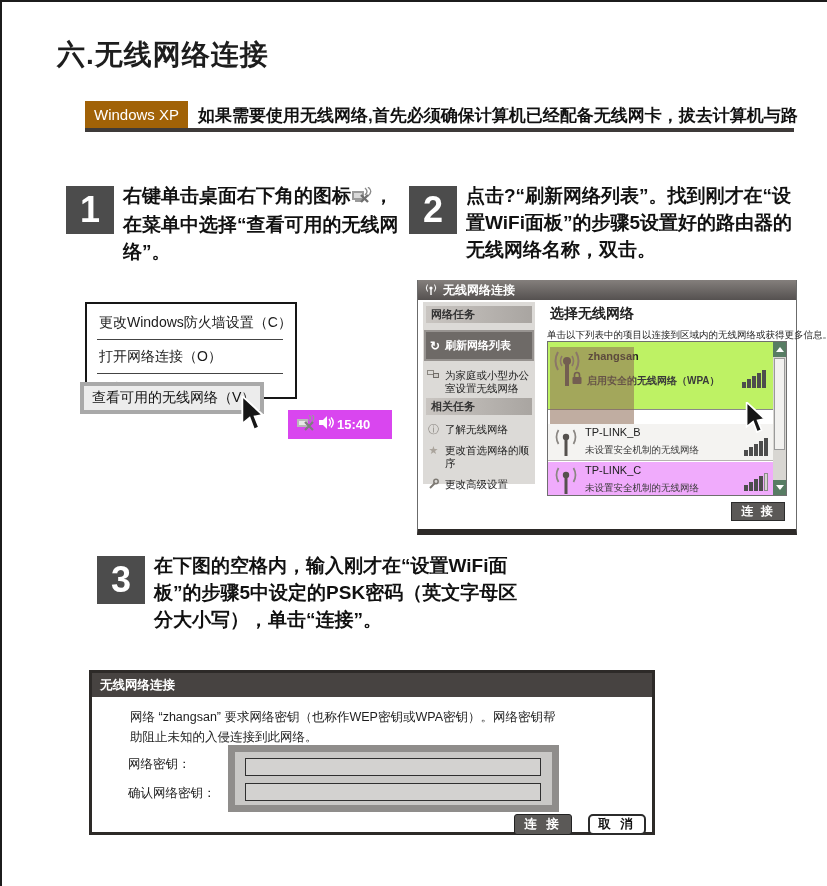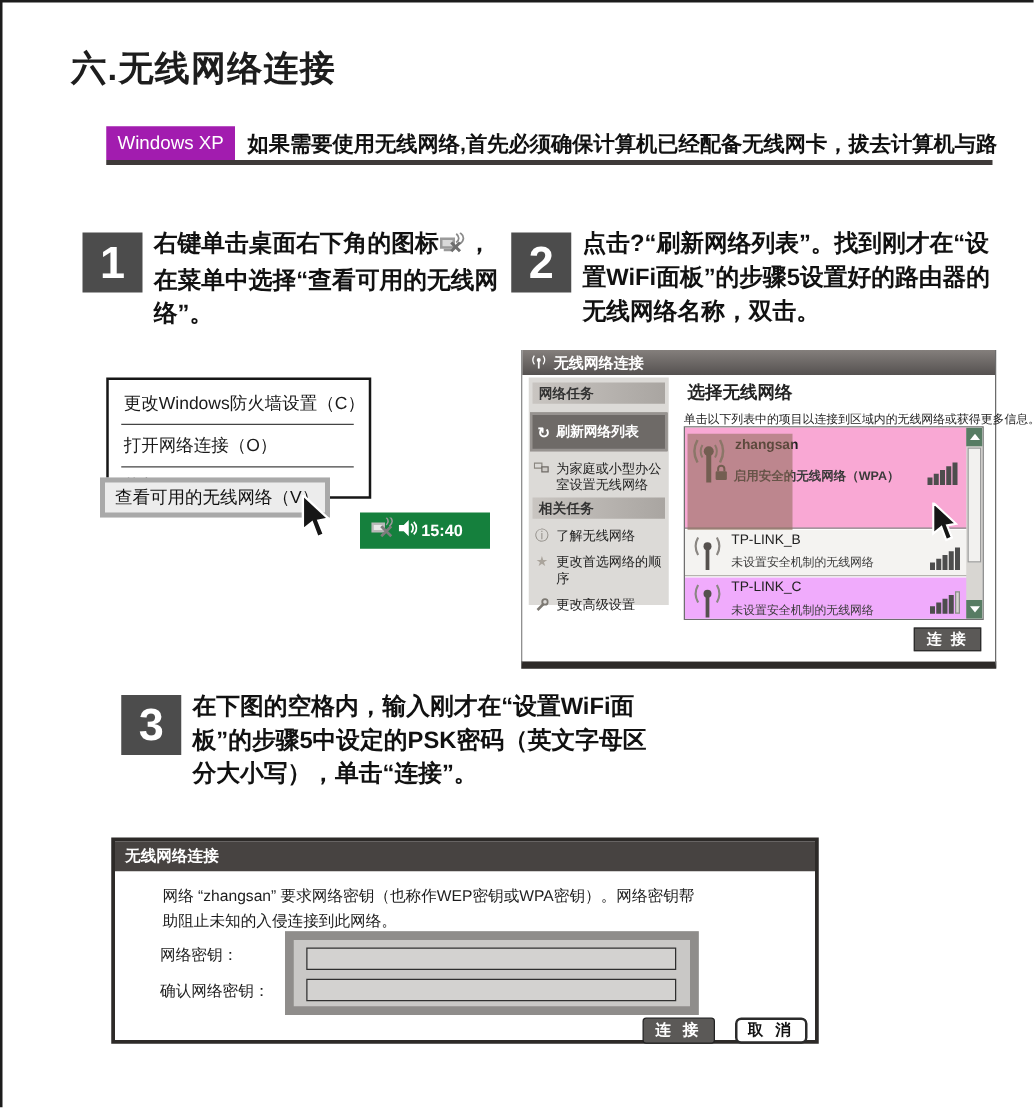--- a/index.html
+++ b/index.html
@@ -6,42 +6,42 @@
   html,body { background:#fff; }
   #page {
     position:relative; width:827px; height:886px; background:#ffffff;
     font-family:"Liberation Sans", sans-serif; color:#1d1d1d; overflow:hidden;
     border-top:2px solid #1c1c1c; border-left:2px solid #1c1c1c;
   }
   .abs { position:absolute; }
 
   
   .page-title { left:55px; top:34px; font-size:28px; font-weight:bold; color:#1d1d1d; letter-spacing:1px; }
-  .xp-badge { left:83px; top:99px; width:103px; height:27px; background:#a21caf; color:#fff;
+  .xp-badge { left:83px; top:99px; width:103px; height:27px; background:#a16207; color:#fff;
     font-size:15px; display:flex; align-items:center; justify-content:center; }
   .xp-underline { left:83px; top:126px; width:709px; height:4px; background:#3e3a39; }
   .notice-line { left:196px; font-size:17px; font-weight:bold; color:#111; white-space:nowrap; }
 
   
   .step-num { width:48px; height:48px; background:#4c4c4c; color:#fff; display:flex;
     align-items:center; justify-content:center; font-size:36px; font-weight:bold; }
   .step-text { font-size:19px; font-weight:bold; line-height:27px; color:#111; }
   .inline-icon { display:inline-block; vertical-align:-2px; }
 
   
   .menu { left:83px; top:300px; width:212px; height:97px; background:#fff; border:2px solid #161616; z-index:2; }
   .menu-item { position:absolute; left:12px; font-size:14px; color:#1a1a1a; white-space:nowrap; }
   .menu-sep { position:absolute; left:10px; width:186px; border-top:1px solid #444; }
   .menu-highlight { left:78px; top:380px; width:168px; height:24px; background:#ececec;
     border:4px solid #a9a9a9; display:flex; align-items:center; padding-left:8px;
     font-size:14px; color:#111; white-space:nowrap; z-index:3; box-sizing:content-box; }
   .cursor { z-index:4; }
 
   
-  .tray { left:286px; top:408px; width:104px; height:29px; background:#15803d; z-index:1;
+  .tray { left:286px; top:408px; width:104px; height:29px; background:#d946ef; z-index:1;
     display:flex; align-items:center; gap:3px; padding:0 9px; }
   .tray-time { color:#fff; font-size:13px; font-weight:bold; }
 
   
   #wifi-dlg { left:415px; top:278px; width:380px; height:255px; background:#fff; z-index:1;
     border-left:1px solid #6b6b6b; border-right:1px solid #6b6b6b; border-bottom:6px solid #2d2a28; }
   .wifi-titlebar { height:20px; background:linear-gradient(#847f7c,#555150); color:#fff;
     font-size:12px; font-weight:bold; display:flex; align-items:center; gap:5px; padding:0 6px; }
   .wifi-body { position:relative; height:229px; background:#fff; }
   .wifi-sidebar { position:absolute; left:5px; top:2px; width:112px; height:182px; background:#dcdad7; }
@@ -50,21 +50,21 @@
   .refresh-btn { margin:7px 1px 0; border:2px solid #979390; background:#6e6a67; color:#fff;
     font-size:11px; font-weight:bold; display:flex; align-items:center; gap:5px; padding:6px 4px; cursor:default; }
   .refresh-glyph { font-size:12px; line-height:10px; }
   .side-link { margin:8px 4px 0; display:flex; gap:5px; font-size:10.5px; color:#222; line-height:13px; align-items:flex-start; }
   .side-link .li-ico { flex:0 0 auto; width:13px; text-align:center; color:#8a8680; font-size:11px; line-height:12px; }
   .wifi-content { position:absolute; left:118px; top:0; right:0; bottom:0; background:#fff; }
   .select-heading { left:14px; top:5px; font-size:14px; font-weight:bold; color:#222; }
   .select-sub { left:11px; top:29px; font-size:9.5px; color:#222; white-space:nowrap; }
   .net-list { left:11px; top:41px; width:240px; height:155px; border:1px solid #6f6f6f; background:#fff; overflow:hidden; position:absolute; }
   .net-item { position:absolute; left:0; width:227px; }
-  .net-sel { top:0; height:81px; background:#f9a8d4; border-bottom:1px solid #8a8a8a; }
+  .net-sel { top:0; height:68px; background:#bef264; border-bottom:1px solid #8a8a8a; }
   .net-b { top:82px; height:37px; background:#f4f3f1; border-bottom:1px solid #b5b3af; }
   .net-c { top:120px; height:35px; background:#f0abfc; }
   .net-name { position:absolute; font-size:11px; color:#222; }
   .net-desc { position:absolute; font-size:10px; color:#3a3a3a; white-space:nowrap; }
   .bars { position:absolute; display:flex; align-items:flex-end; gap:1px; }
   .bars i { display:block; width:4px; background:#4d4d4d; }
   .bars .b1{height:6px;} .bars .b2{height:9px;} .bars .b3{height:12px;} .bars .b4{height:15px;} .bars .b5{height:18px;}
   .bars i.lite { background:#d6d4d0; border:1px solid #8a8a8a; }
   .overlay-brown { position:absolute; left:2px; top:5px; width:84px; height:77px; background:rgba(141,106,84,0.55); z-index:2; }
   .scrollbar { position:absolute; right:0; top:0; width:13px; height:153px; background:#d8d6d2; z-index:3; }

